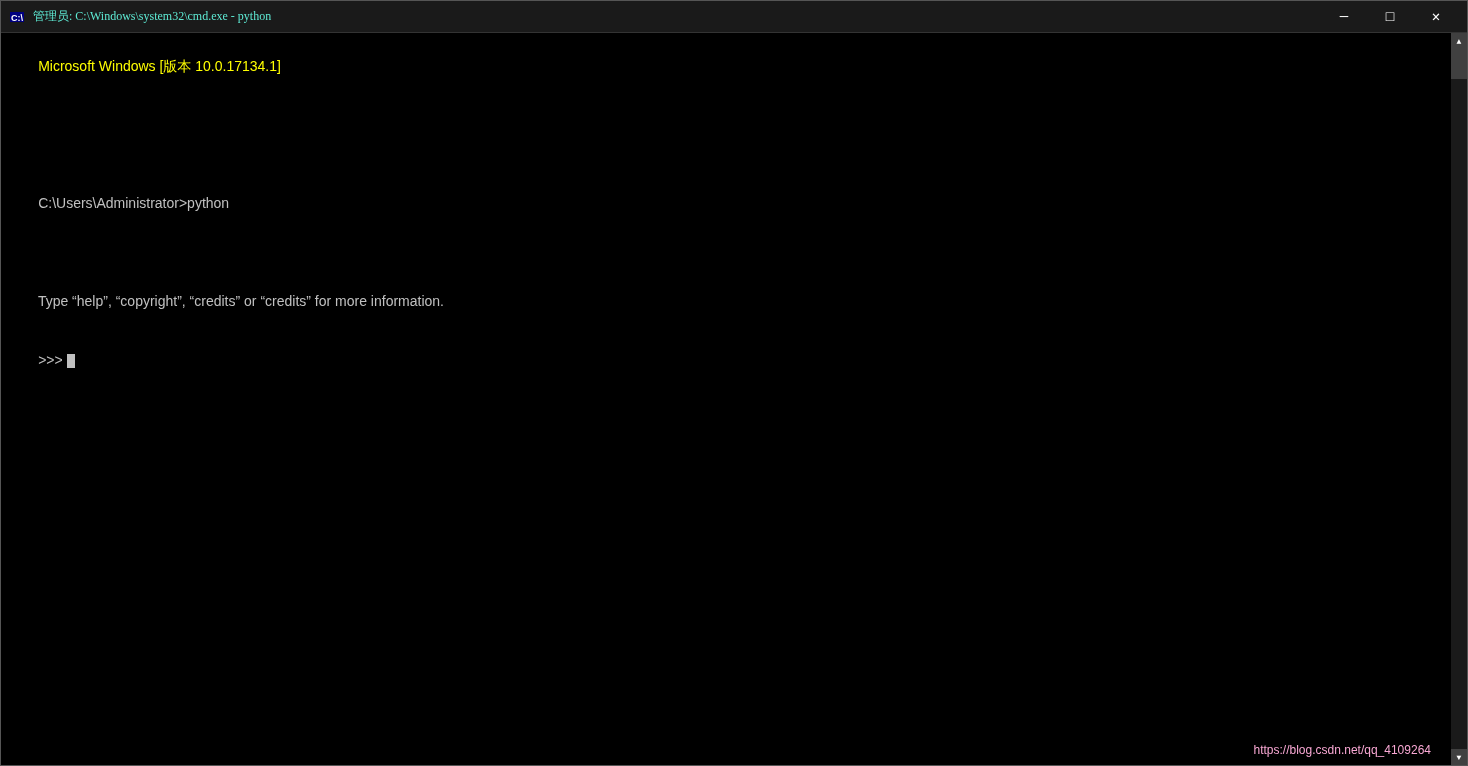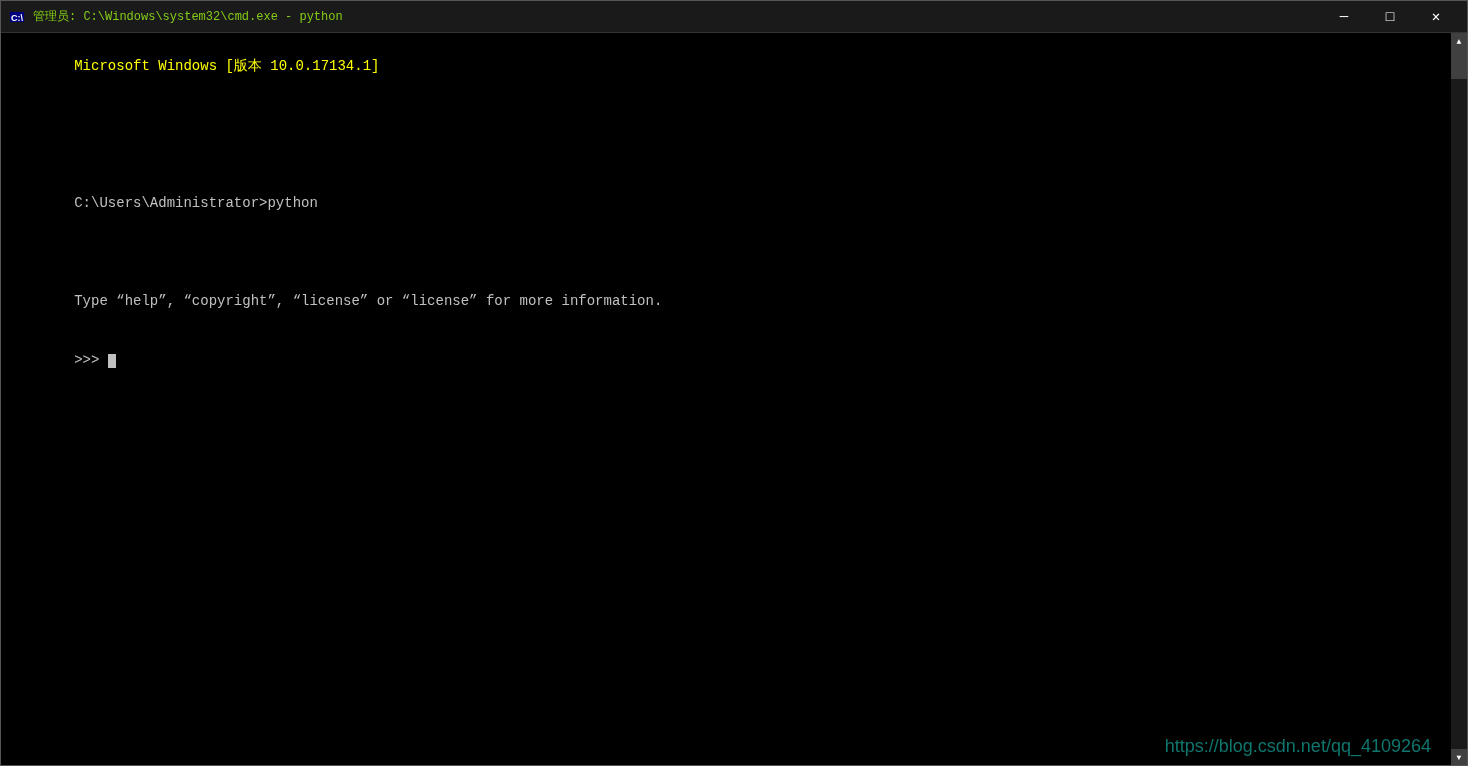--- a/index.html
+++ b/index.html
@@ -42,23 +42,23 @@
       align-items: center;
       justify-content: center;
     }
 
     .titlebar-icon svg {
       width: 16px;
       height: 16px;
     }
 
     .titlebar-title {
-      color: #84cc16;
+      color: #5eead4;
       font-size: 12px;
-      font-family: Liberation Mono, monospace;
+      font-family: Liberation Serif, serif;
       flex: 1;
     }
 
     .titlebar-controls {
       display: flex;
       align-items: center;
       gap: 0;
     }
 
     .titlebar-btn {
@@ -82,21 +82,21 @@
       flex: 1;
       background: #000000;
       padding: 4px 6px;
       overflow: hidden;
       position: relative;
     }
 
     .terminal-text {
       color: #c0c0c0;
       font-size: 14px;
-      font-family: Liberation Mono, monospace;
+      font-family: Liberation Sans, sans-serif;
       line-height: 1.4;
       white-space: pre;
     }
 
     .terminal-text .yellow {
       color: #ffff00;
     }
 
     .cursor {
       display: inline-block;
@@ -139,22 +139,22 @@
       top: 0;
       width: 16px;
       height: 30px;
       background: #404040;
     }
 
     .watermark {
       position: absolute;
       bottom: 8px;
       right: 20px;
-      color: #0f766e;
-      font-size: 18px;
+      color: #f9a8d4;
+      font-size: 12px;
       font-family: Arial, sans-serif;
     }
   </style>
 </head>
 <body>
 
 <div class="window">
   <div class="titlebar">
     <div class="titlebar-icon">
       <svg viewBox="0 0 16 16" fill="none">
@@ -174,21 +174,21 @@
   <div class="content-area">
     <div class="terminal">
       <div class="terminal-text">
         <span class="yellow">Microsoft Windows [版本 10.0.17134.1]</span>
         <br>
         <br>
         <br>
         <span>C:\Users\Administrator&gt;python</span>
         <br>
         <br>
-        <span>Type “help”, “copyright”, “license” or “license” for more information.</span>
+        <span>Type “help”, “copyright”, “credits” or “credits” for more information.</span>
         <br>
         <span>&gt;&gt;&gt; </span><span class="cursor"></span>
       </div>
       <div class="watermark">https://blog.csdn.net/qq_4109264</div>
     </div>
 
     <div class="scrollbar">
       <div class="scrollbar-arrow">▲</div>
       <div class="scrollbar-track">
         <div class="scrollbar-thumb"></div>

